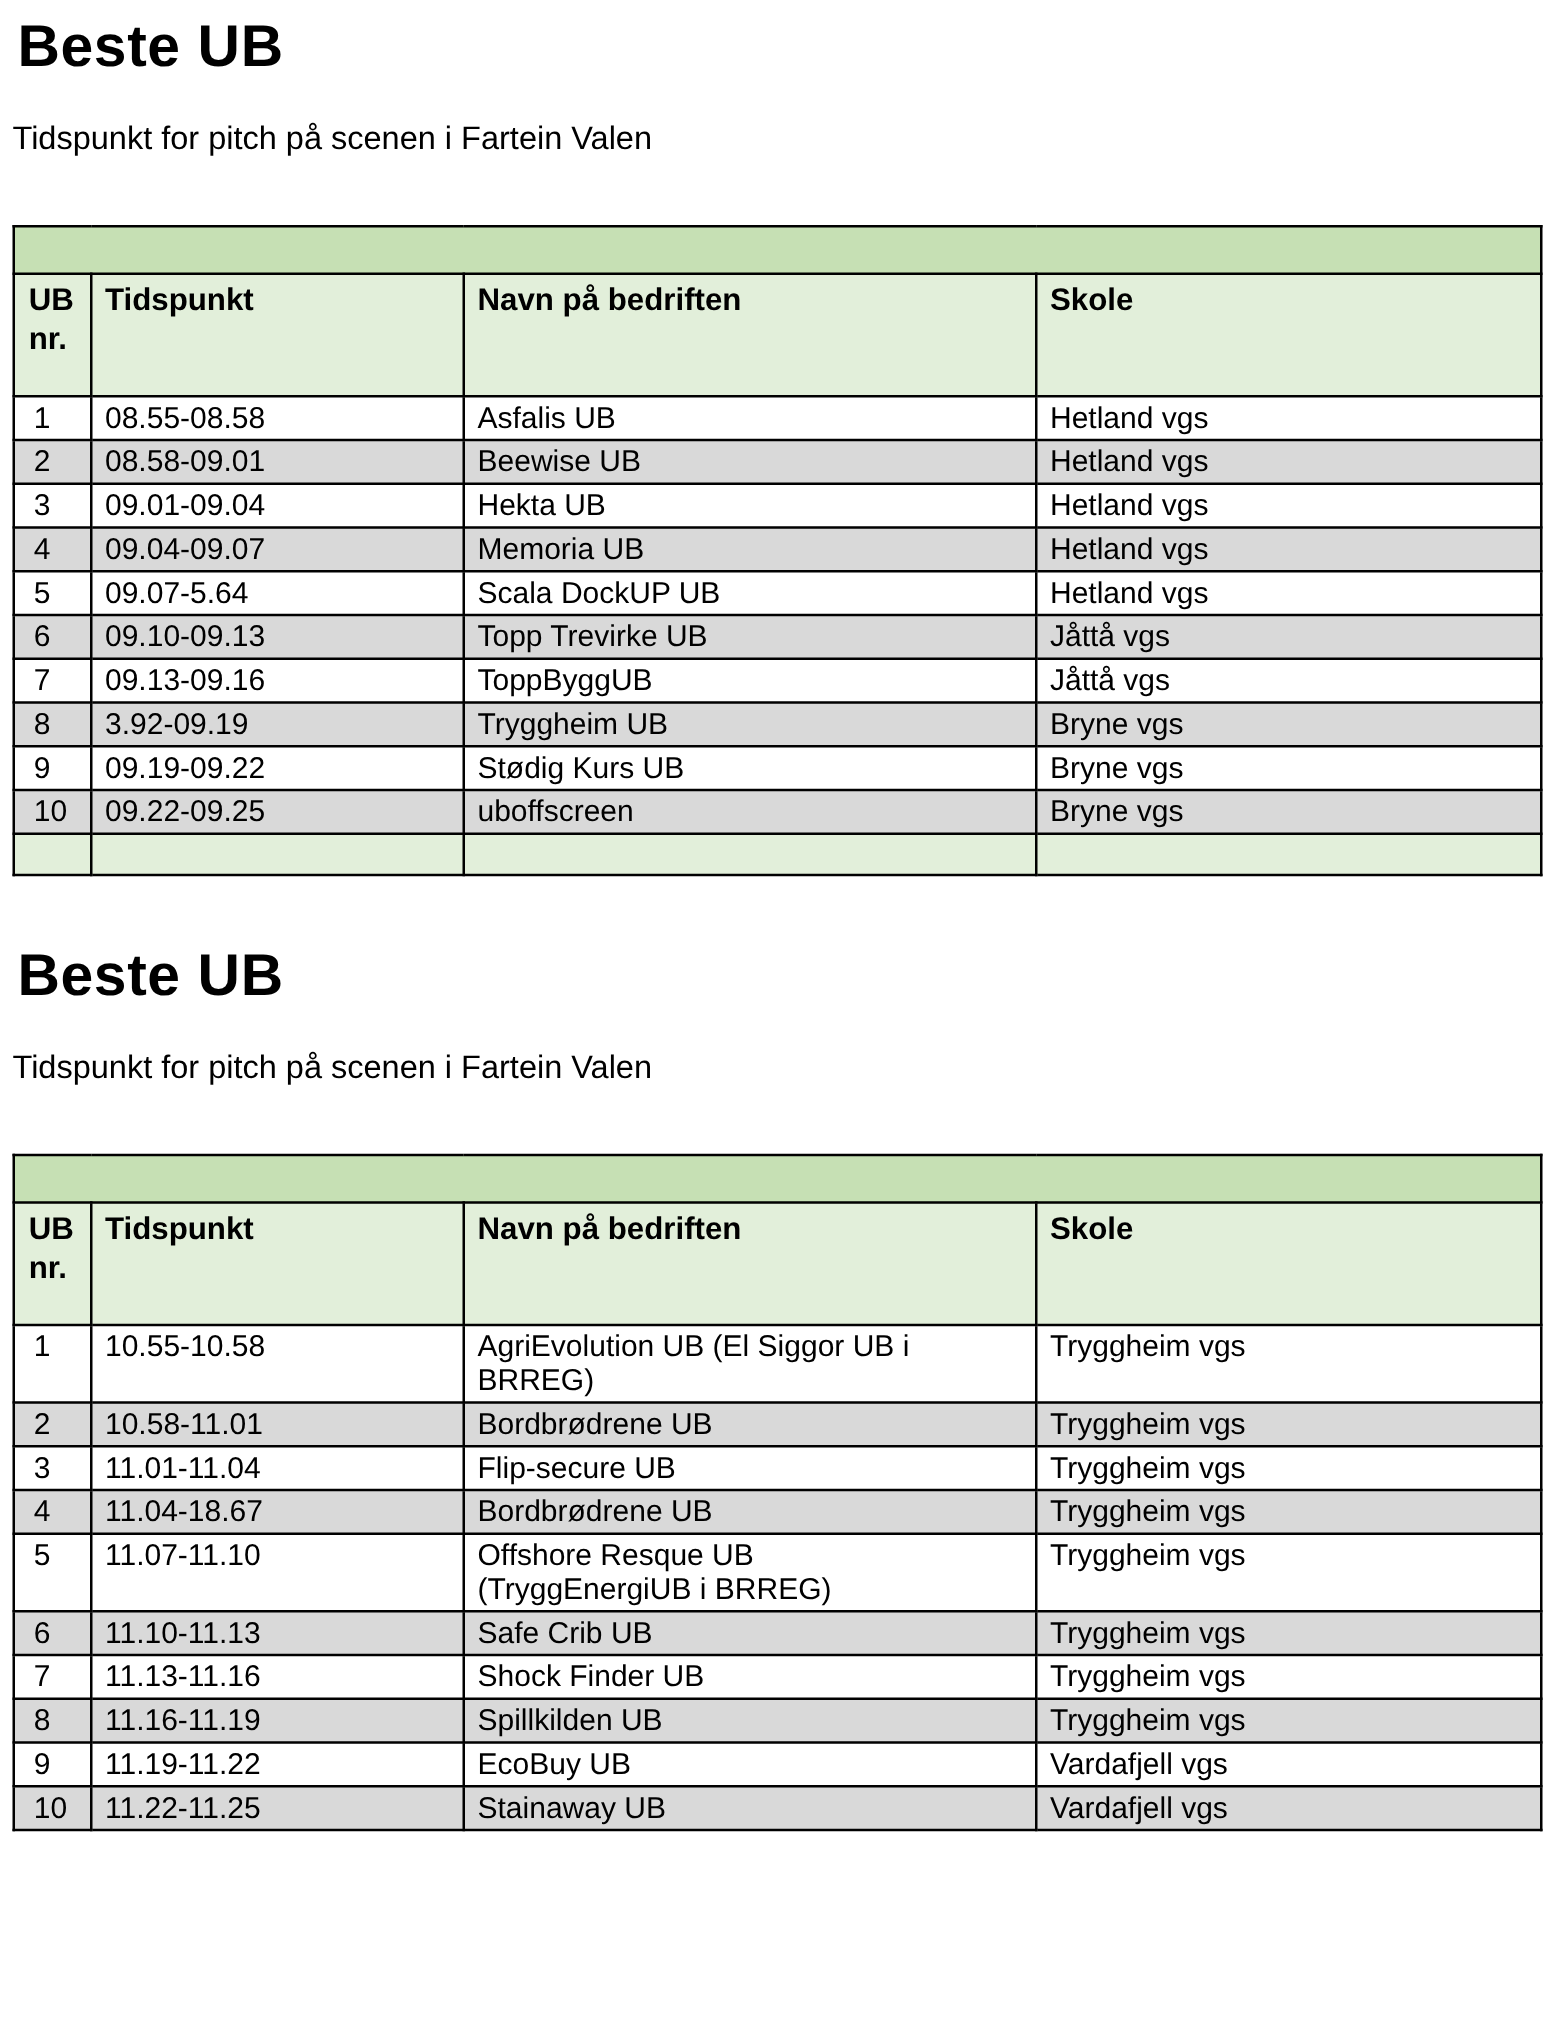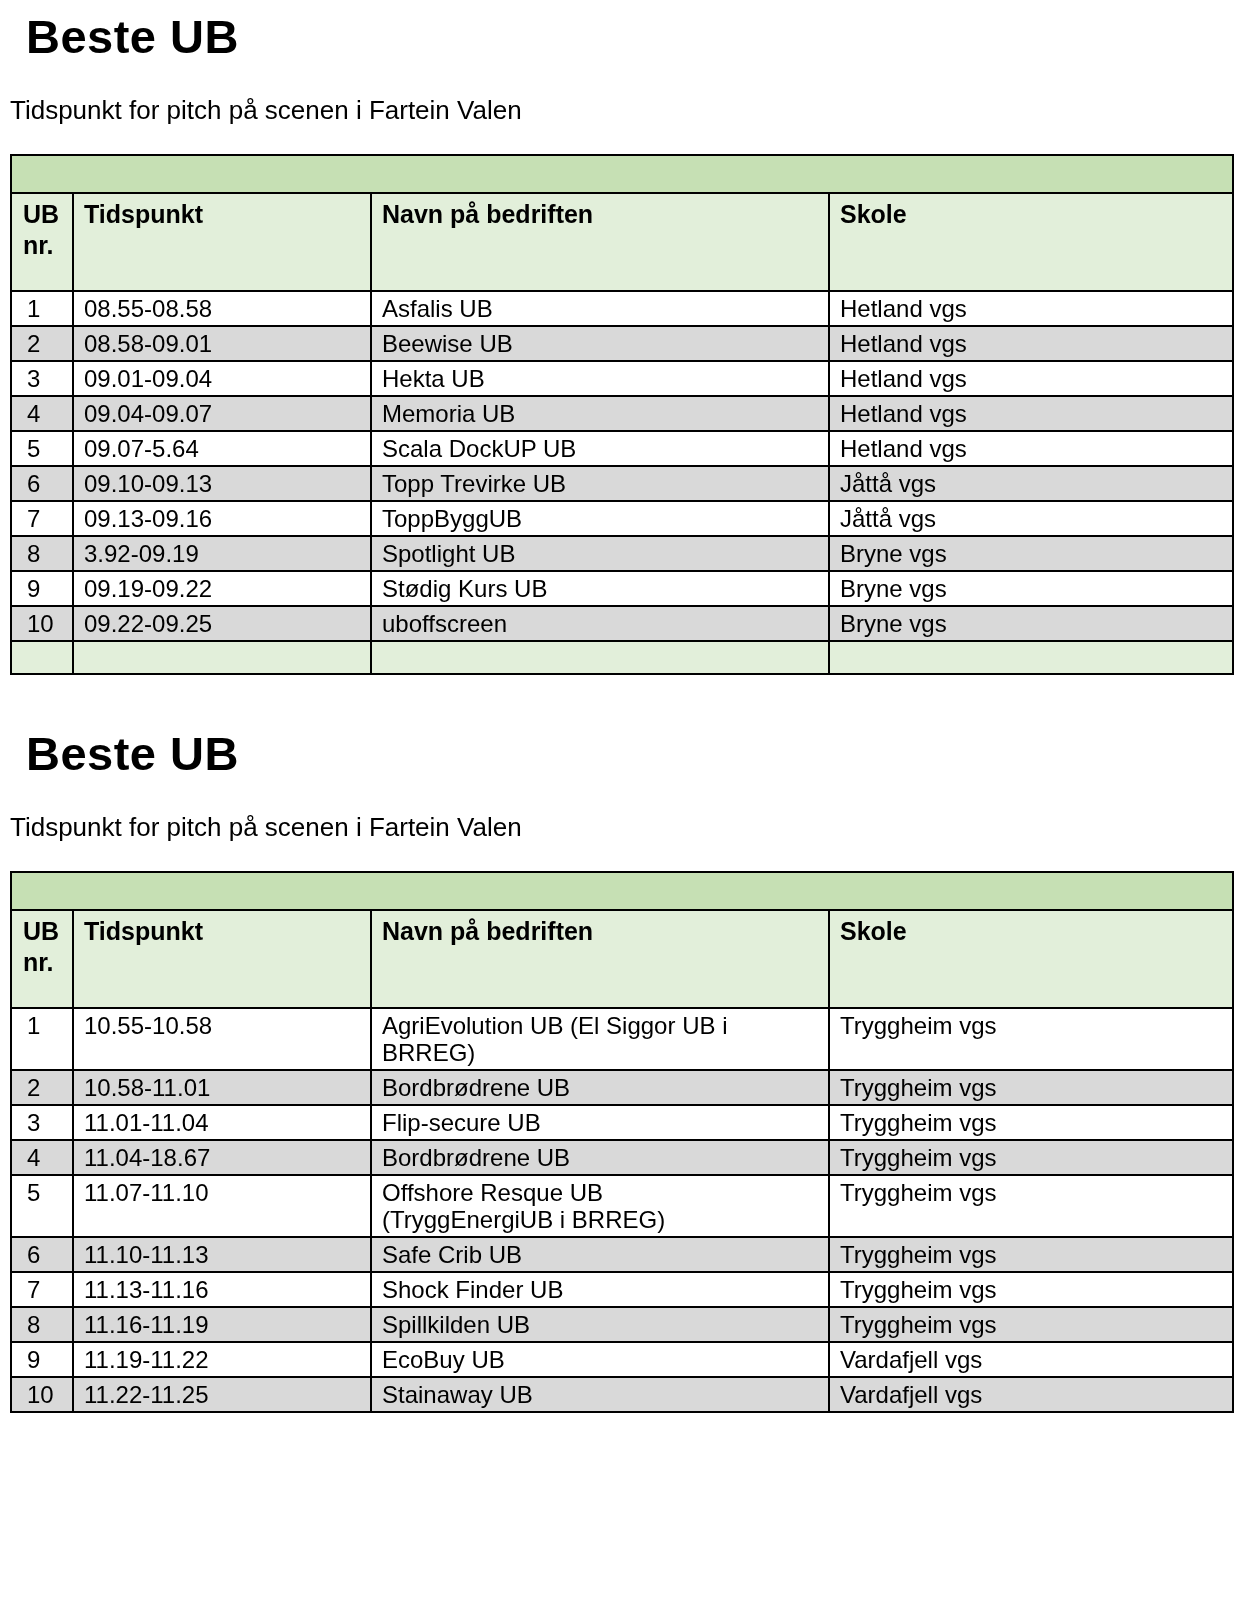--- a/index.html
+++ b/index.html
@@ -8,40 +8,40 @@
     font-family: "Liberation Sans", sans-serif;
     color: #000000;
     -webkit-font-smoothing: antialiased;
   }
   .page { padding: 6px 8px 12px 10px; }
 
   h1.doc-title {
     font-size: 47px;
     line-height: 1.15;
     font-weight: 700;
-    margin: 4px 0 0 16px;
+    margin: 4px 0 0 4px;
     letter-spacing: 0.5px;
   }
   h2.doc-subtitle {
     font-size: 42px;
     line-height: 1.1;
     font-weight: 700;
     margin: 42px 0 0 0;
     letter-spacing: 0.5px;
   }
   p.lead {
     font-size: 26px;
     margin: 31px 0 0 0;
   }
 
   table.schedule {
     border-collapse: collapse;
     table-layout: fixed;
     width: 1222px;
-    margin-top: 28px;
+    margin-top: 54px;
   }
   .schedule col.c-nr     { width: 62px; }
   .schedule col.c-time   { width: 298px; }
   .schedule col.c-name   { width: 458px; }
   .schedule col.c-school { width: 404px; }
 
   .schedule th, .schedule td { border: 2px solid #000000; }
 
   tr.band-row td {
     background: #C6E0B4;
@@ -147,21 +147,21 @@
           </tr>
           <tr>
             <td class="col-nr">7</td>
             <td class="col-time">09.13-09.16</td>
             <td class="col-name">ToppByggUB</td>
             <td class="col-school">Jåttå vgs</td>
           </tr>
           <tr>
             <td class="col-nr">8</td>
             <td class="col-time">3.92-09.19</td>
-            <td class="col-name">Spotlight UB</td>
+            <td class="col-name">Tryggheim UB</td>
             <td class="col-school">Bryne vgs</td>
           </tr>
           <tr>
             <td class="col-nr">9</td>
             <td class="col-time">09.19-09.22</td>
             <td class="col-name">Stødig Kurs UB</td>
             <td class="col-school">Bryne vgs</td>
           </tr>
           <tr>
             <td class="col-nr">10</td>

